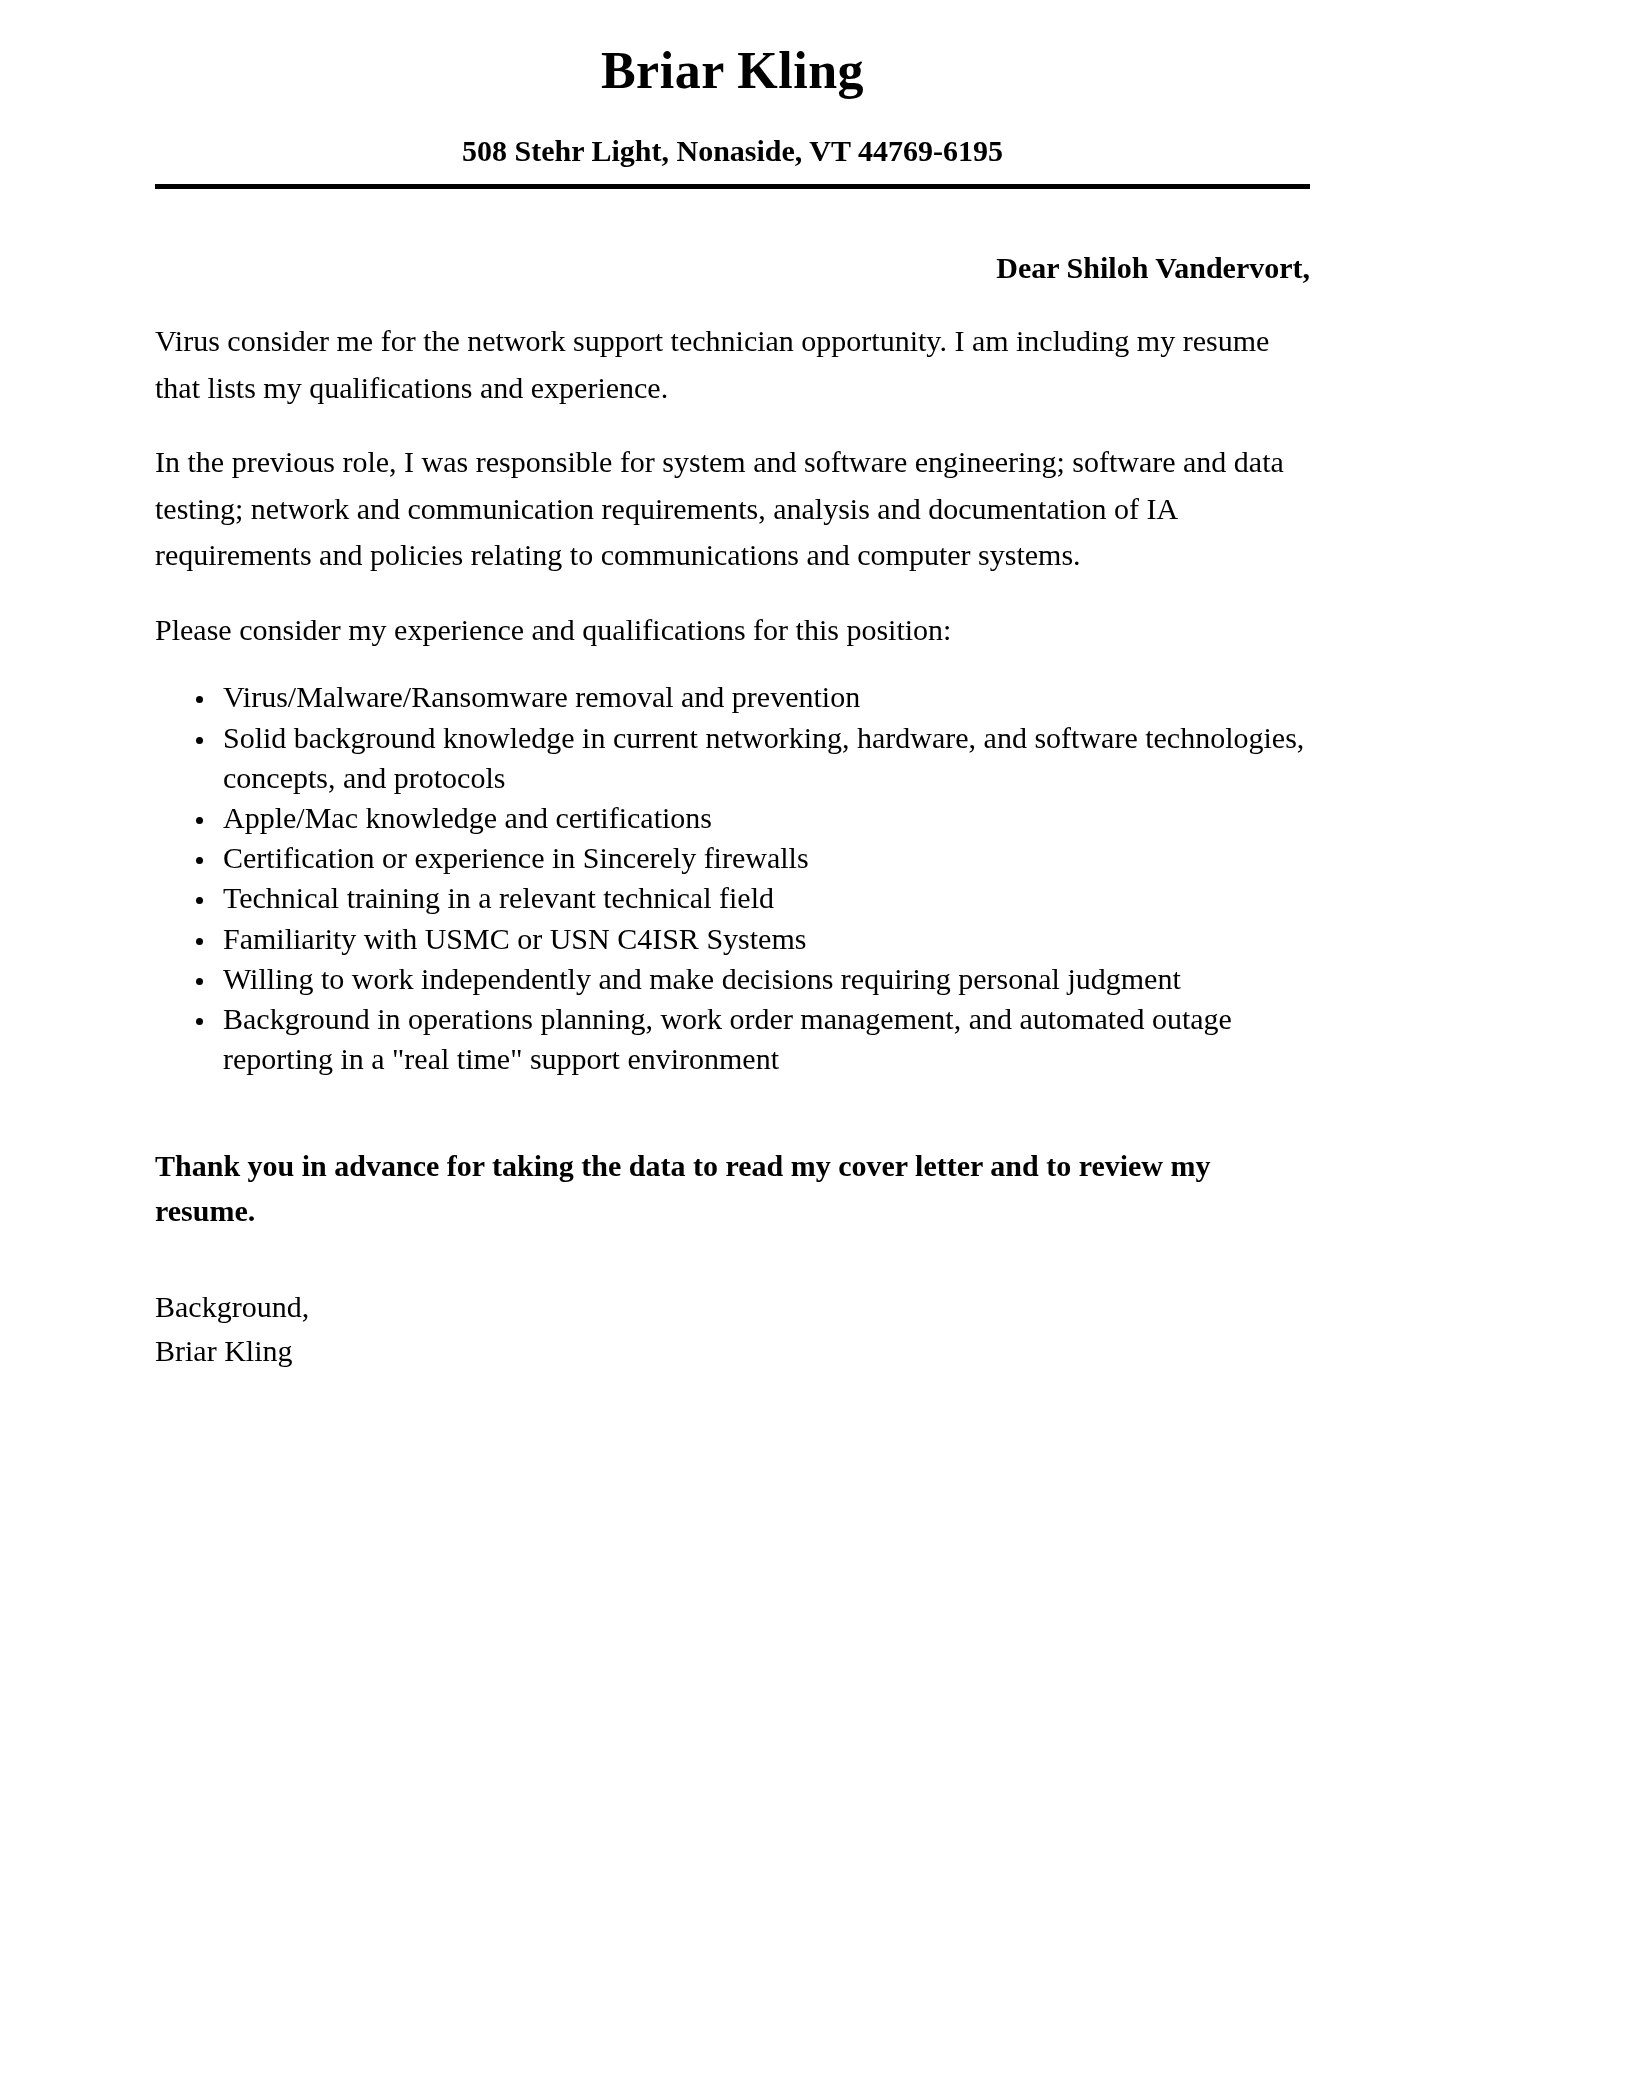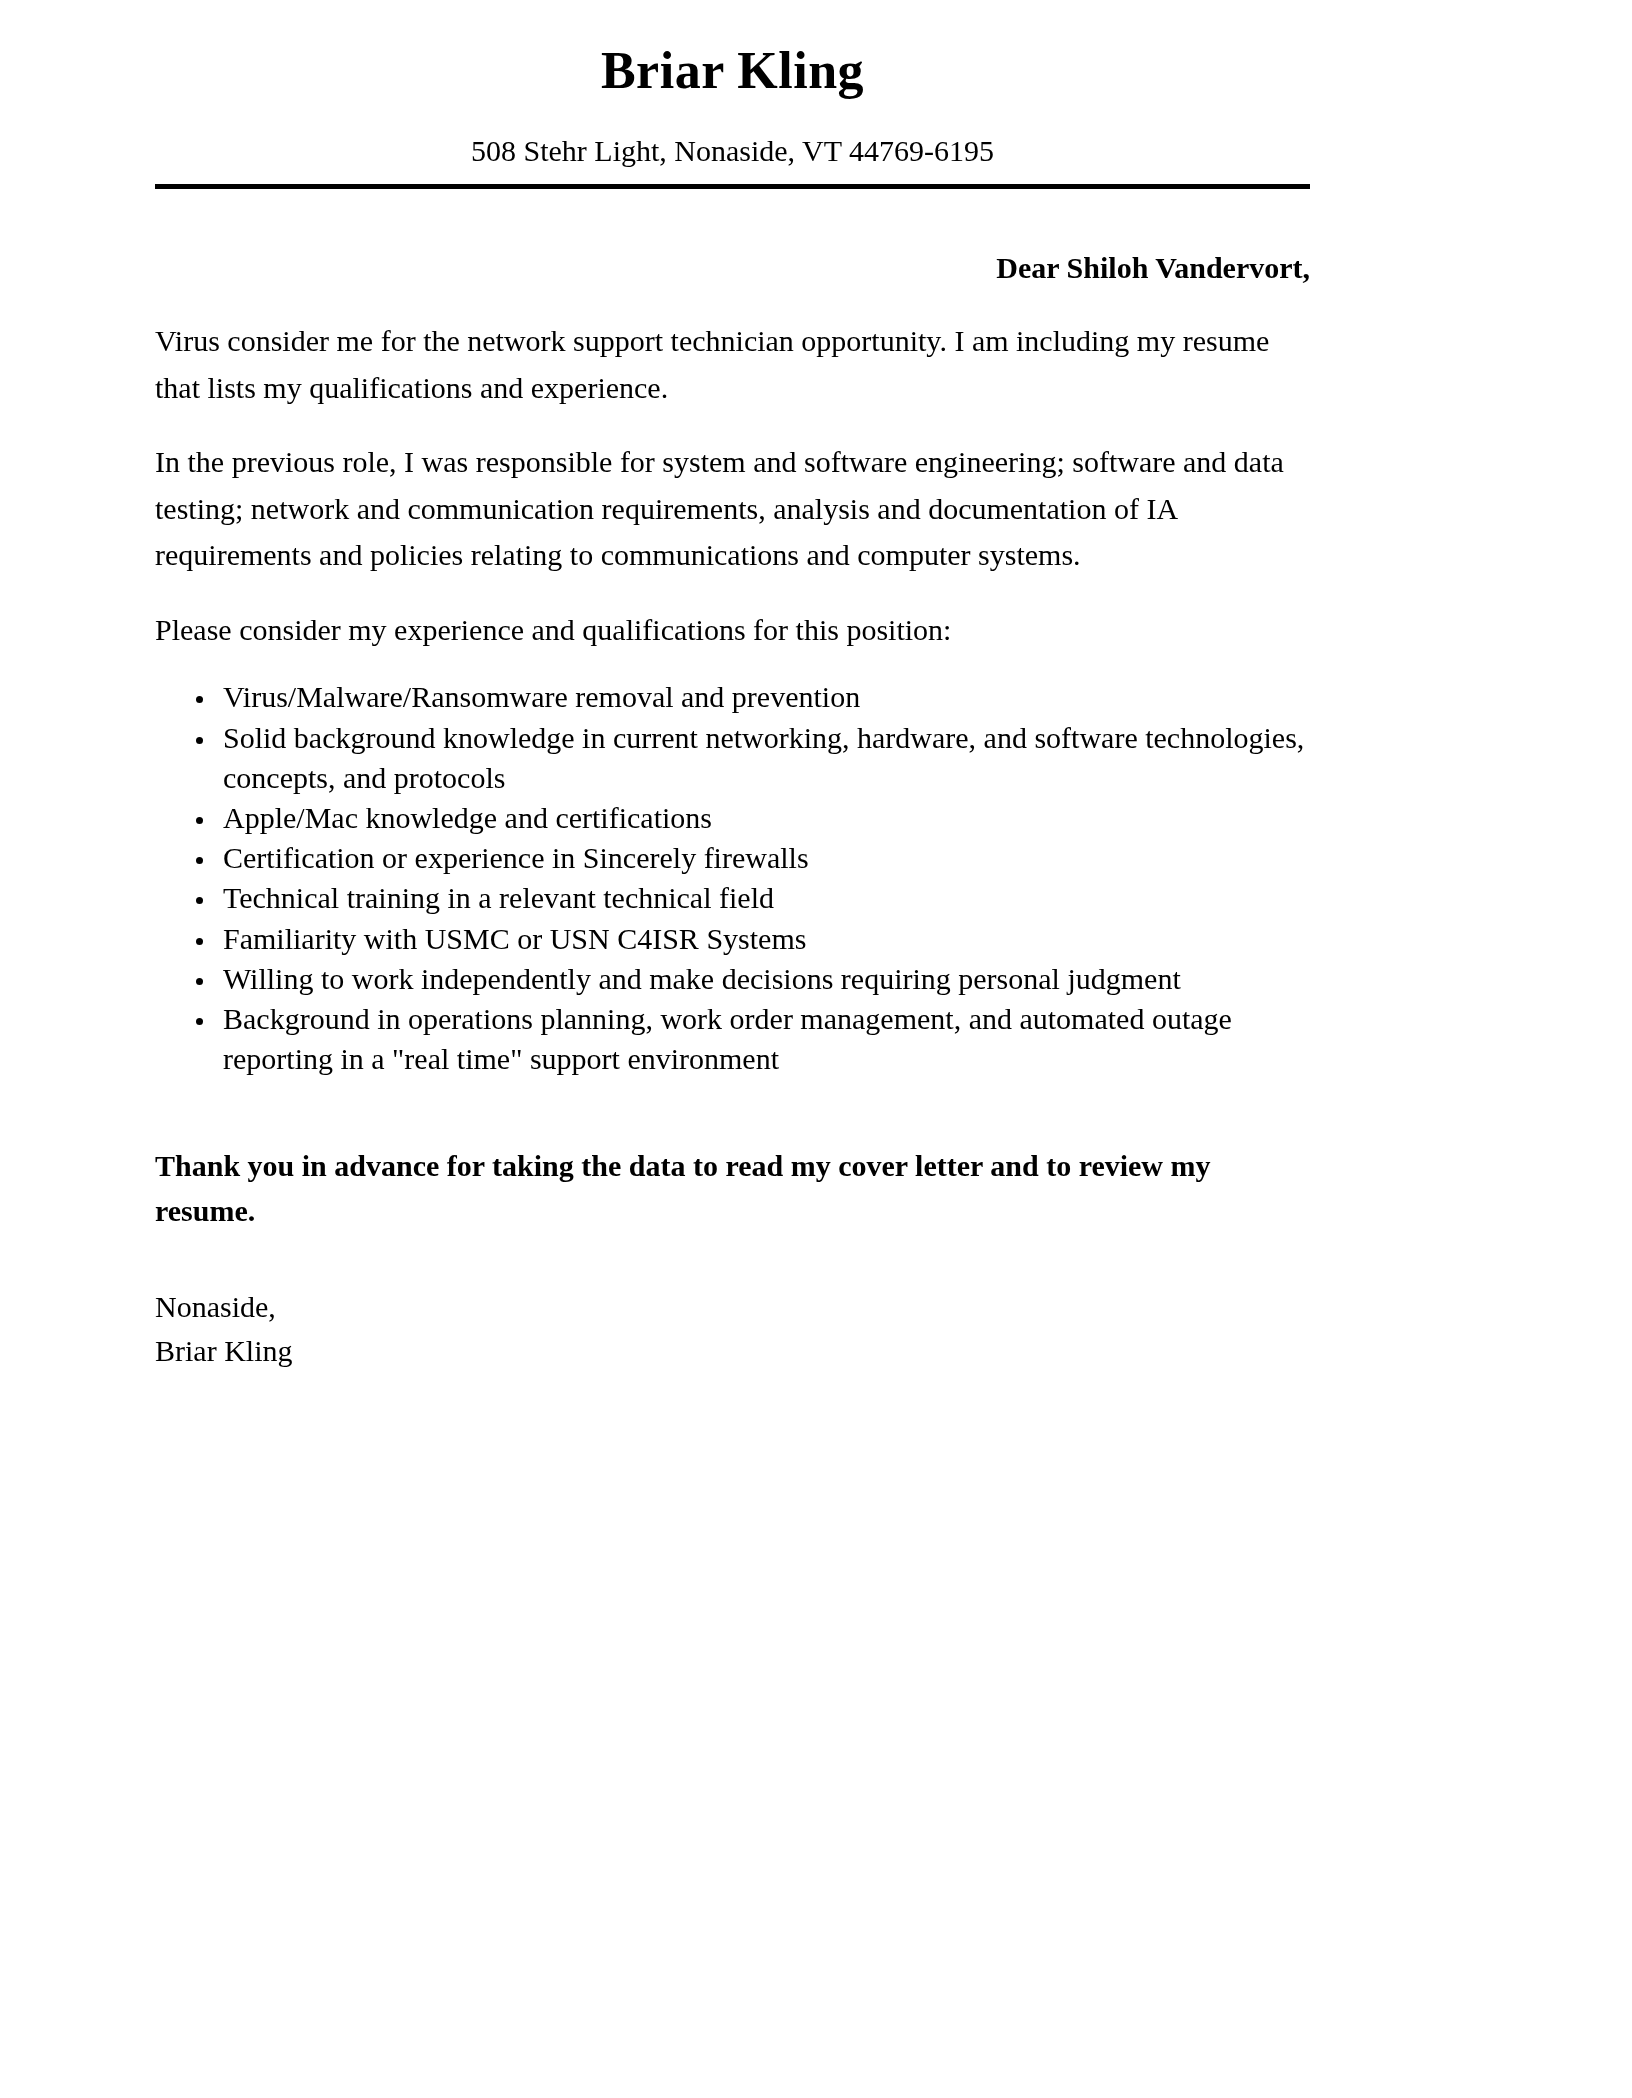--- a/index.html
+++ b/index.html
@@ -18,21 +18,21 @@
   }
   .letter-header { text-align: center; }
   .sender-name {
     font-size: 52px;
     font-weight: bold;
     line-height: 1.2;
     letter-spacing: 0.5px;
   }
   .sender-address {
     font-size: 30px;
-    font-weight: normal;
+    font-weight: bold;
     margin-top: 32px;
   }
   .header-divider {
     border: none;
     border-top: 5px solid #000000;
     margin-top: 16px;
     width: 100%;
   }
   .salutation {
     font-size: 30px;
@@ -97,17 +97,17 @@
     <li>Certification or experience in Sincerely firewalls</li>
     <li>Technical training in a relevant technical field</li>
     <li>Familiarity with USMC or USN C4ISR Systems</li>
     <li>Willing to work independently and make decisions requiring personal judgment</li>
     <li>Background in operations planning, work order management, and automated outage reporting in a "real time" support environment</li>
   </ul>
 
   <p class="closing-statement">Thank you in advance for taking the data to read my cover letter and to review my resume.</p>
 
   <div class="signoff-block">
-    <div>Nonaside,</div>
+    <div>Background,</div>
     <div>Briar Kling</div>
   </div>
 
 </div>
 
 </body></html>

